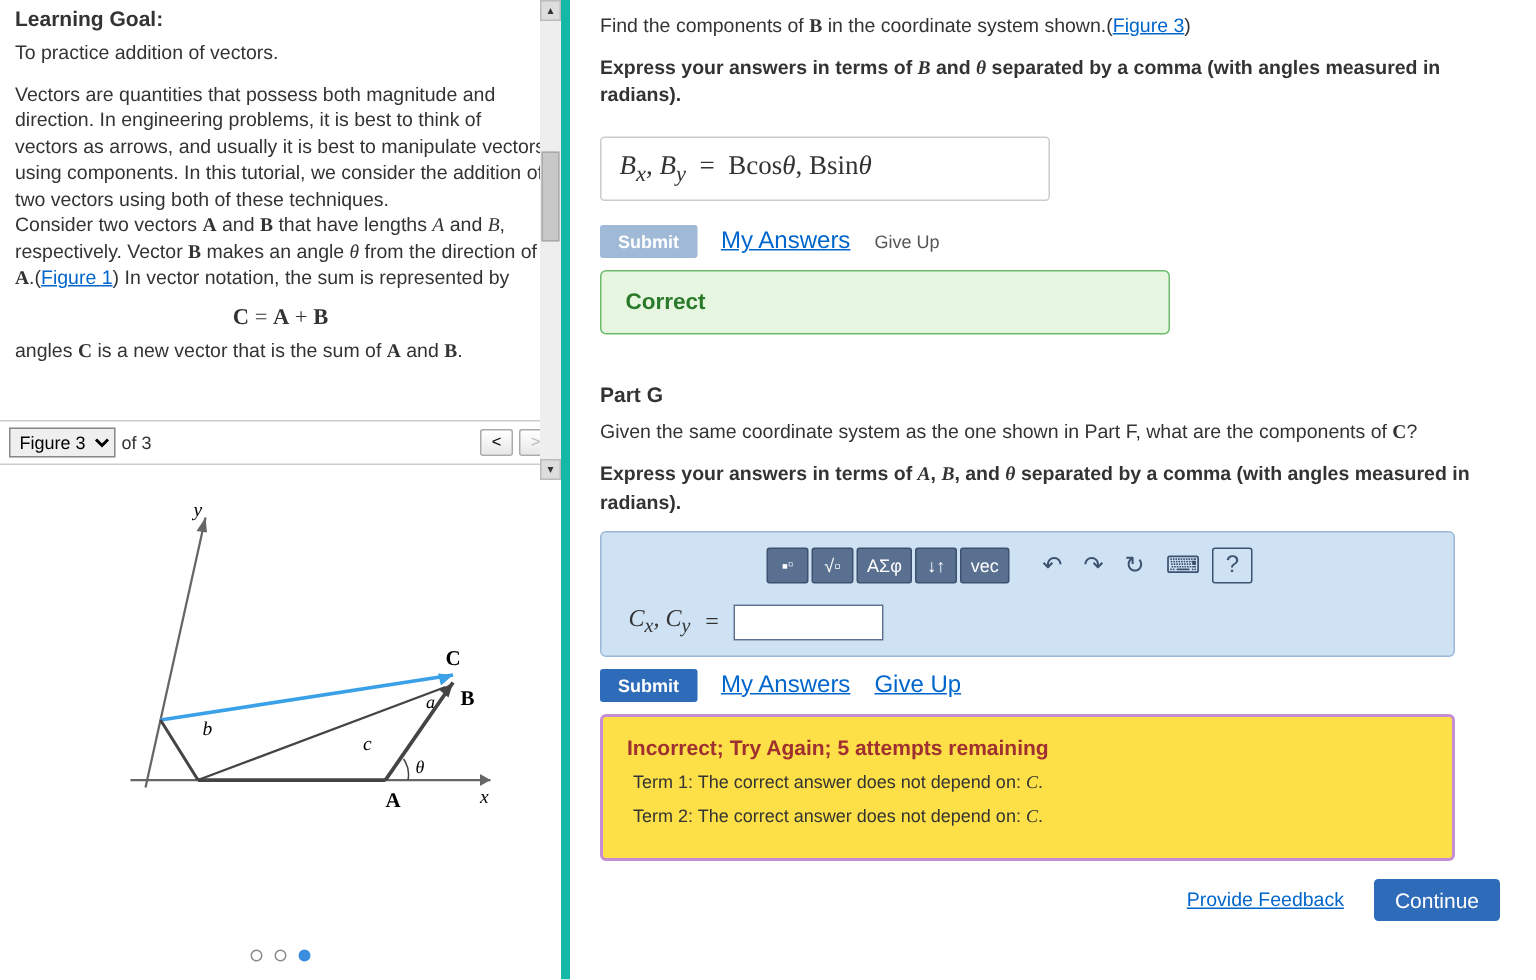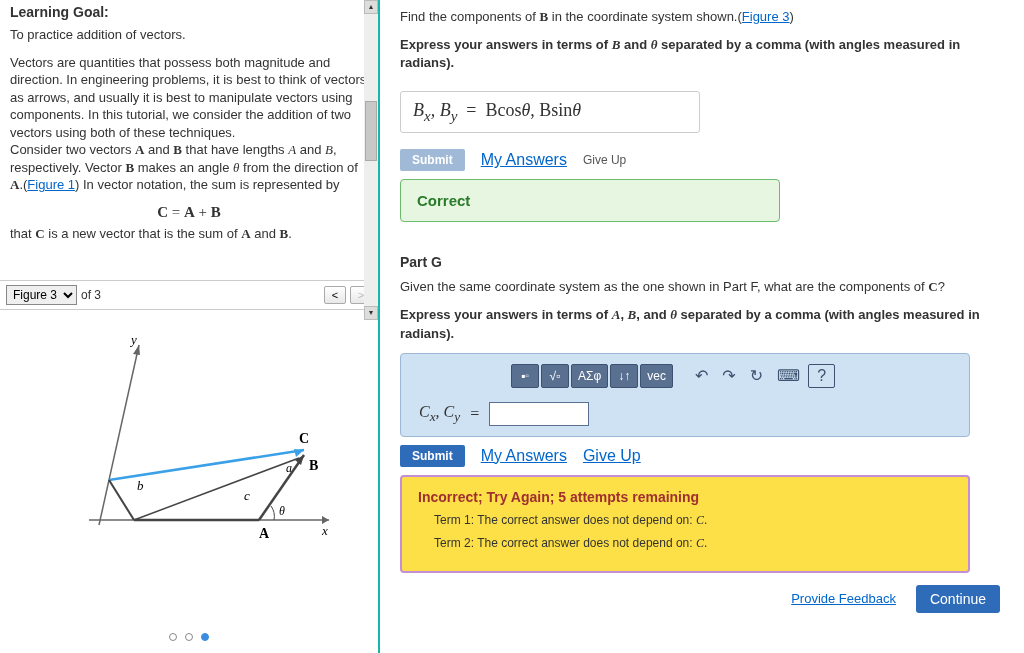--- a/index.html
+++ b/index.html
@@ -1,17 +1,17 @@
 <!DOCTYPE html>
 <html><head>
 <meta charset="utf-8">
 <style>
 * { box-sizing: border-box; margin: 0; padding: 0; }
 body { font-family: Arial, sans-serif; font-size: 13px; color: #333; display: flex; width: 1024px; height: 653px; overflow: hidden; }
-.left-panel { width: 380px; border-right: 2px solid #14b8a6; position: relative; display: flex; flex-direction: column; }
+.left-panel { width: 380px; border-right: 6px solid #14b8a6; position: relative; display: flex; flex-direction: column; }
 .left-scroll { padding: 4px 10px 10px 10px; overflow-y: auto; flex: 0 0 auto; }
 .learning-goal-title { font-weight: bold; font-size: 14px; margin-bottom: 6px; }
 .goal-p { margin-bottom: 10px; line-height: 1.35; }
 .eq-center { text-align: center; font-family: 'Times New Roman', serif; font-size: 15px; margin: 4px 0; }
 .link { color: #0066cc; text-decoration: underline; cursor: pointer; }
 .fig-bar { border-top: 1px solid #ccc; border-bottom: 1px solid #ccc; padding: 4px 6px; display: flex; align-items: center; gap: 4px; margin-top: 18px; }
 .fig-select { font-size: 12px; border: 1px solid #888; padding: 1px 2px; }
 .fig-label { font-size: 12px; }
 .nav-btn { width: 22px; height: 18px; border: 1px solid #aaa; background: linear-gradient(#fff,#e8e8e8); border-radius: 2px; font-size: 11px; cursor: pointer; }
 .nav-btn.disabled { color: #bbb; }
@@ -32,21 +32,21 @@
 .part-title { font-weight: bold; font-size: 14px; margin: 12px 0 8px 0; }
 .input-toolbox { background: #cfe2f3; border: 1px solid #9cb8d6; border-radius: 4px; padding: 10px; margin: 8px 0; width: 570px; }
 .tool-row { display: flex; gap: 2px; margin-bottom: 14px; margin-left: 100px; align-items: center;}
 .tool-btn { background: #5a7090; color: #fff; border: 1px solid #3d5270; padding: 4px 6px; font-size: 12px; border-radius: 2px; cursor: pointer; min-width: 28px; height: 24px; display: flex; align-items: center; justify-content: center; }
 .tool-spacer { width: 12px; }
 .tool-icon { background: transparent; border: none; color: #3d5270; cursor: pointer; font-size: 16px; padding: 0 6px; }
 .input-row { display: flex; align-items: center; gap: 10px; font-family: 'Times New Roman', serif; font-size: 16px; margin-left: 8px;}
 .ans-input { background: #fff; border: 1px solid #5a7090; height: 24px; width: 100px; padding: 2px 4px; }
 .incorrect-box { border: 2px solid #c58ed4; background: #fde047; border-radius: 4px; padding: 12px 16px; margin: 8px 0; width: 570px; }
 .incorrect-title { color: #a03030; font-weight: bold; font-size: 14px; margin-bottom: 8px; }
-.incorrect-line { font-size: 12px; margin: 8px 16px; }
+.incorrect-line { font-size: 12px; margin: 8px 4px; }
 .footer-row { display: flex; justify-content: flex-end; align-items: center; gap: 20px; margin-top: 12px; padding-right: 4px;}
 .continue-btn { background: #2e6bb8; color: #fff; border: none; padding: 6px 14px; font-size: 14px; border-radius: 3px; cursor: pointer; }
 .scrollbar-left { position: absolute; right: 0; top: 0; width: 14px; height: 320px; background: #eee; }
 .sb-btn { width: 14px; height: 14px; background: #ddd; border: 1px solid #bbb; font-size: 8px; text-align: center; line-height: 12px;}
 .sb-thumb { width: 12px; height: 60px; background: #c8c8c8; border: 1px solid #aaa; margin: 1px; position: absolute; top: 100px;}
 .serif { font-family: 'Times New Roman', serif; }
 .bold { font-weight: bold; }
 .ital { font-style: italic; }
 </style>
 </head>
@@ -55,21 +55,21 @@
 <div class="left-panel">
   <div class="left-scroll">
     <div class="learning-goal-title">Learning Goal:</div>
     <p class="goal-p">To practice addition of vectors.</p>
     <p class="goal-p">
       <span>Vectors are quantities that possess both magnitude and direction. In engineering problems, it is best to think of vectors as arrows, and usually it is best to manipulate vectors using components. In this tutorial, we consider the addition of two vectors using both of these techniques.</span><br>
       <span>Consider two vectors </span><span class="serif bold">A</span><span> and </span><span class="serif bold">B</span><span> that have lengths </span><span class="serif ital">A</span><span> and </span><span class="serif ital">B</span><span>, respectively. Vector </span><span class="serif bold">B</span><span> makes an angle </span><span class="serif ital">θ</span><span> from the direction of </span><span class="serif bold">A</span>.(<span class="link">Figure 1</span><span>) In vector notation, the sum is represented by</span>
     </p>
     <div class="eq-center"><b>C</b> = <b>A</b> + <b>B</b></div>
     <p class="goal-p">
-      <span>that </span><span class="serif bold">C</span><span> is a new vector that is the sum of </span><span class="serif bold">A</span><span> and </span><span class="serif bold">B</span><span>.</span>
+      <span>angles </span><span class="serif bold">C</span><span> is a new vector that is the sum of </span><span class="serif bold">A</span><span> and </span><span class="serif bold">B</span><span>.</span>
     </p>
   </div>
 
   <div class="scrollbar-left">
     <div class="sb-btn">▴</div>
     <div class="sb-thumb"></div>
     <div class="sb-btn" style="position:absolute;bottom:0;">▾</div>
   </div>
 
   <div class="fig-bar">

